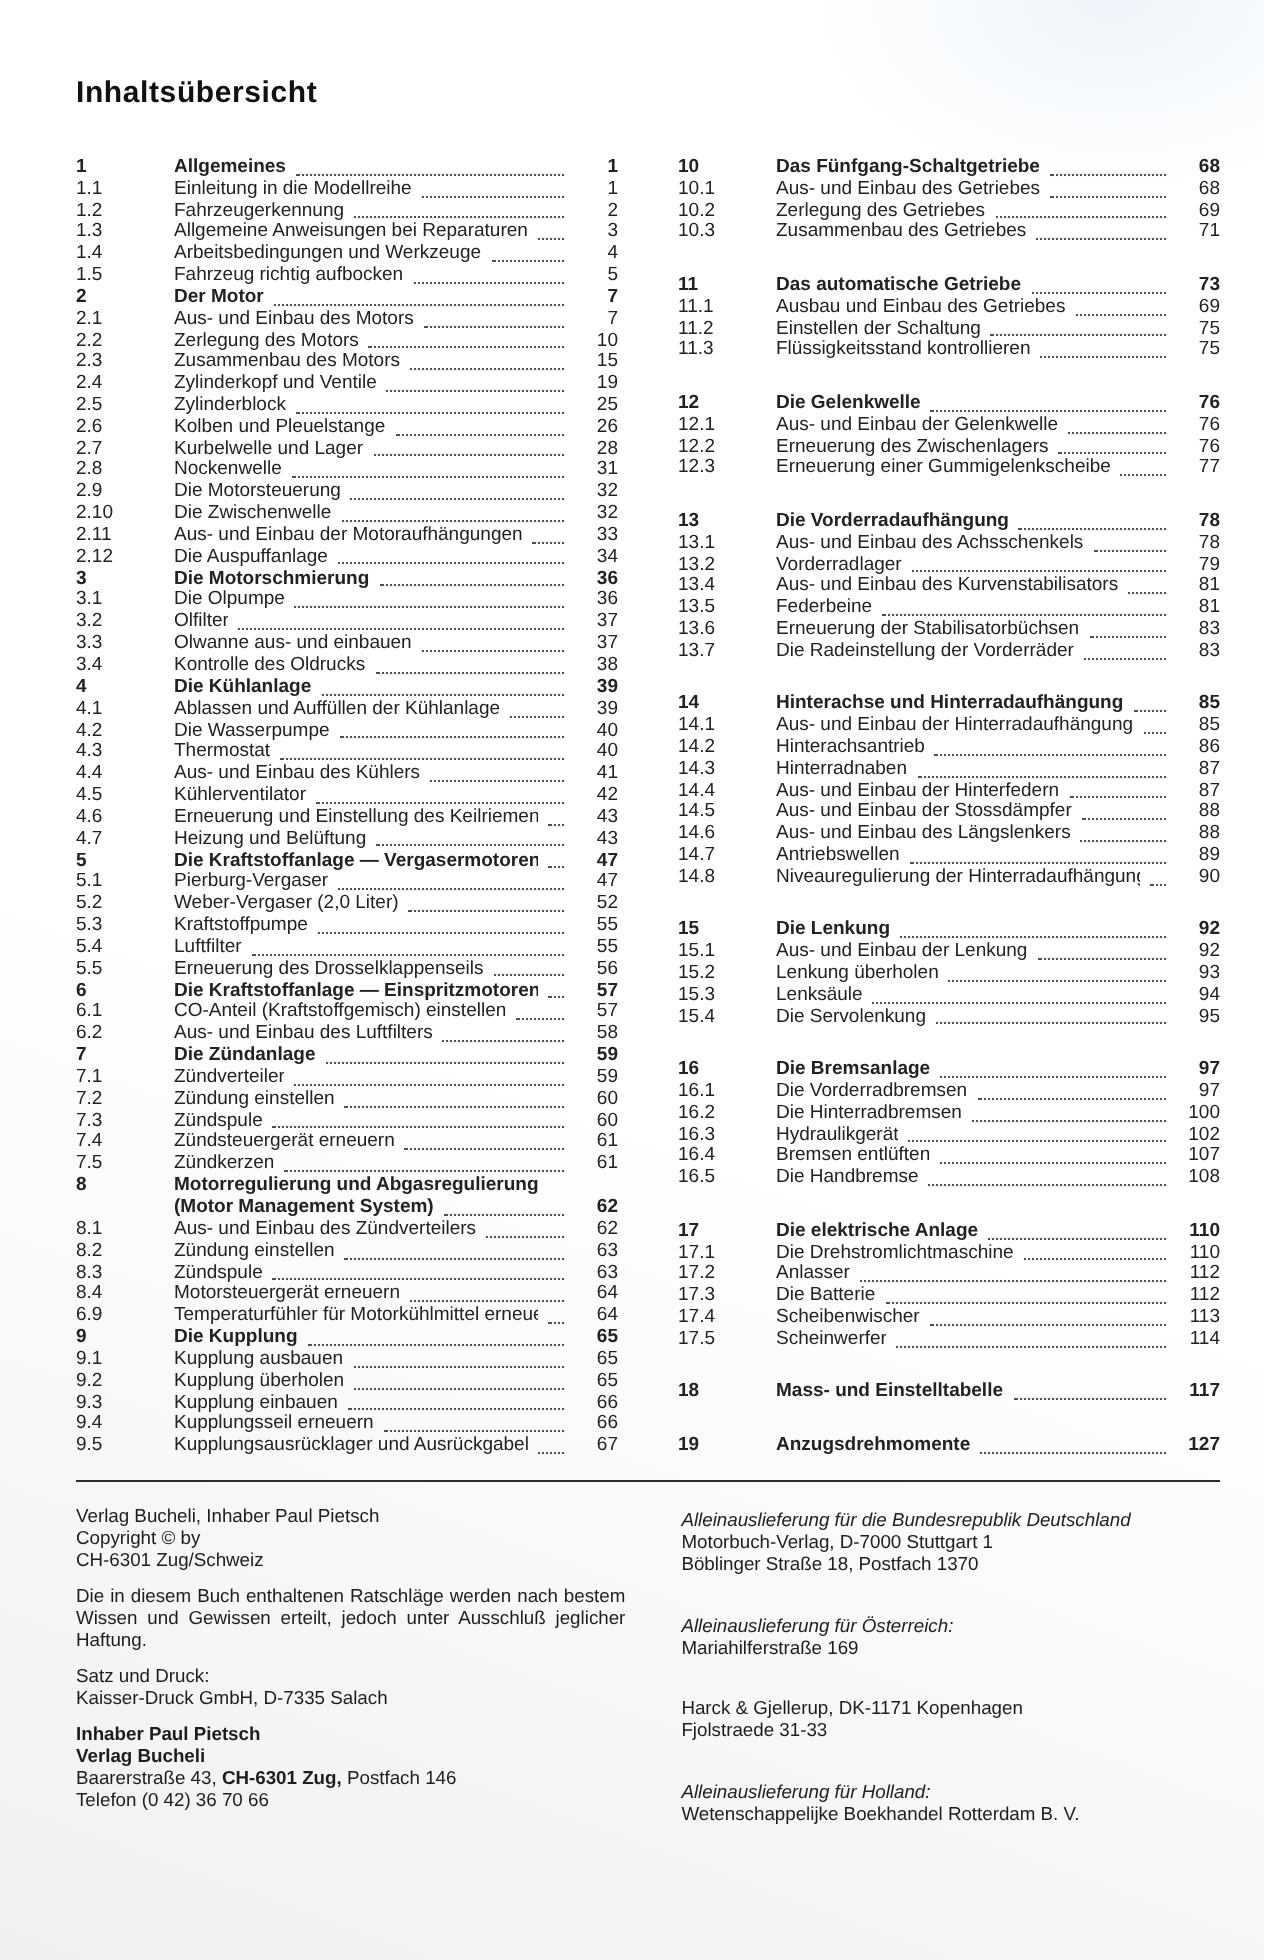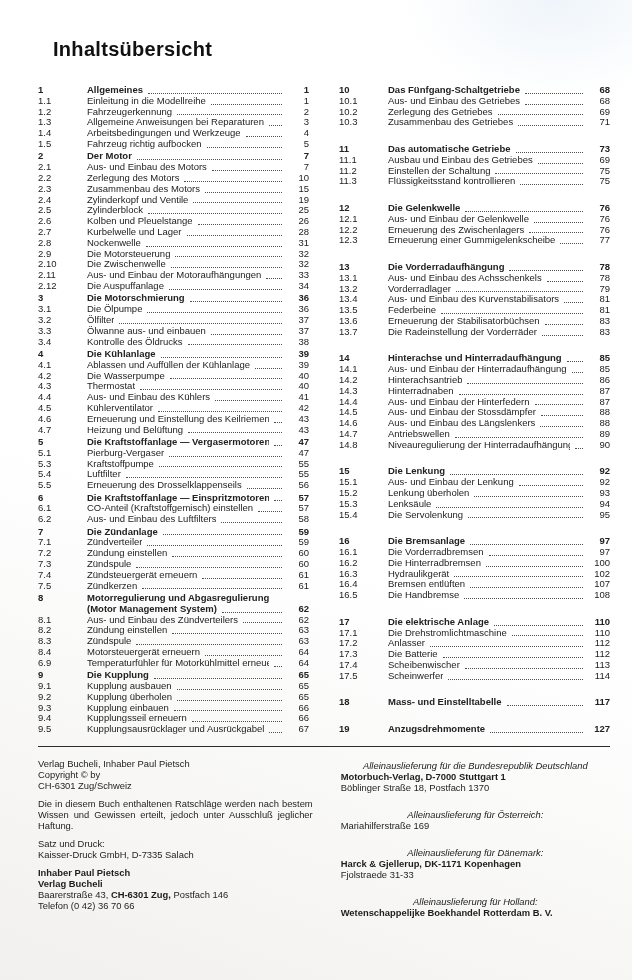--- a/index.html
+++ b/index.html
@@ -12,22 +12,22 @@
   .page {
     position:relative;
     width:632px; height:980px;
     box-sizing:border-box;
     padding:38px 22px 0 38px;
     background:
       radial-gradient(220px 140px at 88% 0%, rgba(225,236,246,0.55), rgba(255,255,255,0) 70%),
       linear-gradient(200deg, #ffffff 0%, #ffffff 55%, #f1f0ee 100%);
   }
   .page-title {
-    margin:0 0 24px 15px;
-    font-size:20px;
+    margin:0 0 24px 0;
+    font-size:15px;
     font-weight:bold;
     letter-spacing:0.3px;
     color:#111;
   }
   .toc { display:flex; gap:30px; height:650px; }
   .toc-col { flex:1; display:flex; flex-direction:column; justify-content:space-between; min-width:0; }
   .toc-section { }
   .row { display:flex; align-items:flex-end; font-size:9.5px; line-height:10.8px; color:#222; }
   .row .num { width:49px; flex-shrink:0; }
   .row .label { white-space:nowrap; overflow:hidden; }
@@ -41,22 +41,22 @@
     border-top:1.6px solid #2c2c2c;
     margin:11px 0 0 0;
   }
   .footer { display:flex; gap:28px; margin-top:11px; font-size:9.4px; line-height:11px; }
   .footer-left { flex:1.02; min-width:0; }
   .footer-right { flex:1; min-width:0; display:flex; flex-direction:column; justify-content:space-between; padding-top:2px; }
   .fblock { margin-bottom:7px; }
   .isbn { margin-bottom:14px; }
   .just { text-align:justify; }
   .bold { font-weight:bold; }
-  .dist-label { font-style:italic; color:#222;text-align:center; }
-  .dist-name { font-weight:bold; }
+  .dist-label { font-style:italic; color:#222; }
+  .dist-name { font-weight:normal; }
 </style>
 </head>
 <body>
 
 <div class="page">
   <h1 class="page-title">Inhaltsübersicht</h1>
 
   <div class="toc">
     <div class="toc-col" id="toc-col-left">
         <div class="toc-section">
@@ -264,20 +264,26 @@
             <span class="num">5</span>
             <span class="label">Die Kraftstoffanlage — Vergasermotoren</span>
             <span class="dots"></span>
             <span class="pg">47</span>
           </div>
           <div class="row">
             <span class="num">5.1</span>
             <span class="label">Pierburg-Vergaser</span>
             <span class="dots"></span>
             <span class="pg">47</span>
+          </div>
+          <div class="row">
+            <span class="num">5.2</span>
+            <span class="label">Weber-Vergaser (2,0 Liter)</span>
+            <span class="dots"></span>
+            <span class="pg">52</span>
           </div>
           <div class="row">
             <span class="num">5.3</span>
             <span class="label">Kraftstoffpumpe</span>
             <span class="dots"></span>
             <span class="pg">55</span>
           </div>
           <div class="row">
             <span class="num">5.4</span>
             <span class="label">Luftfilter</span>
@@ -764,21 +770,20 @@
         <div class="dist-block">
           <div class="dist-label">Alleinauslieferung für die Bundesrepublik Deutschland</div>
           <div class="dist-name">Motorbuch-Verlag, D-7000 Stuttgart 1</div>
           <div><span>Böblinger Straße 18, Postfach 1370</span></div>
         </div>
         <div class="dist-block">
           <div class="dist-label">Alleinauslieferung für Österreich:</div>
           <div><span>Mariahilferstraße 169</span></div>
         </div>
         <div class="dist-block">
-          <div class="dist-label">Alleinauslieferung für Dänemark:</div>
           <div class="dist-name">Harck &amp; Gjellerup, DK-1171 Kopenhagen</div>
           <div><span>Fjolstraede 31-33</span></div>
         </div>
         <div class="dist-block">
           <div class="dist-label">Alleinauslieferung für Holland:</div>
           <div class="dist-name">Wetenschappelijke Boekhandel Rotterdam B. V.</div>
         </div>
       </div>
   </div>
 

